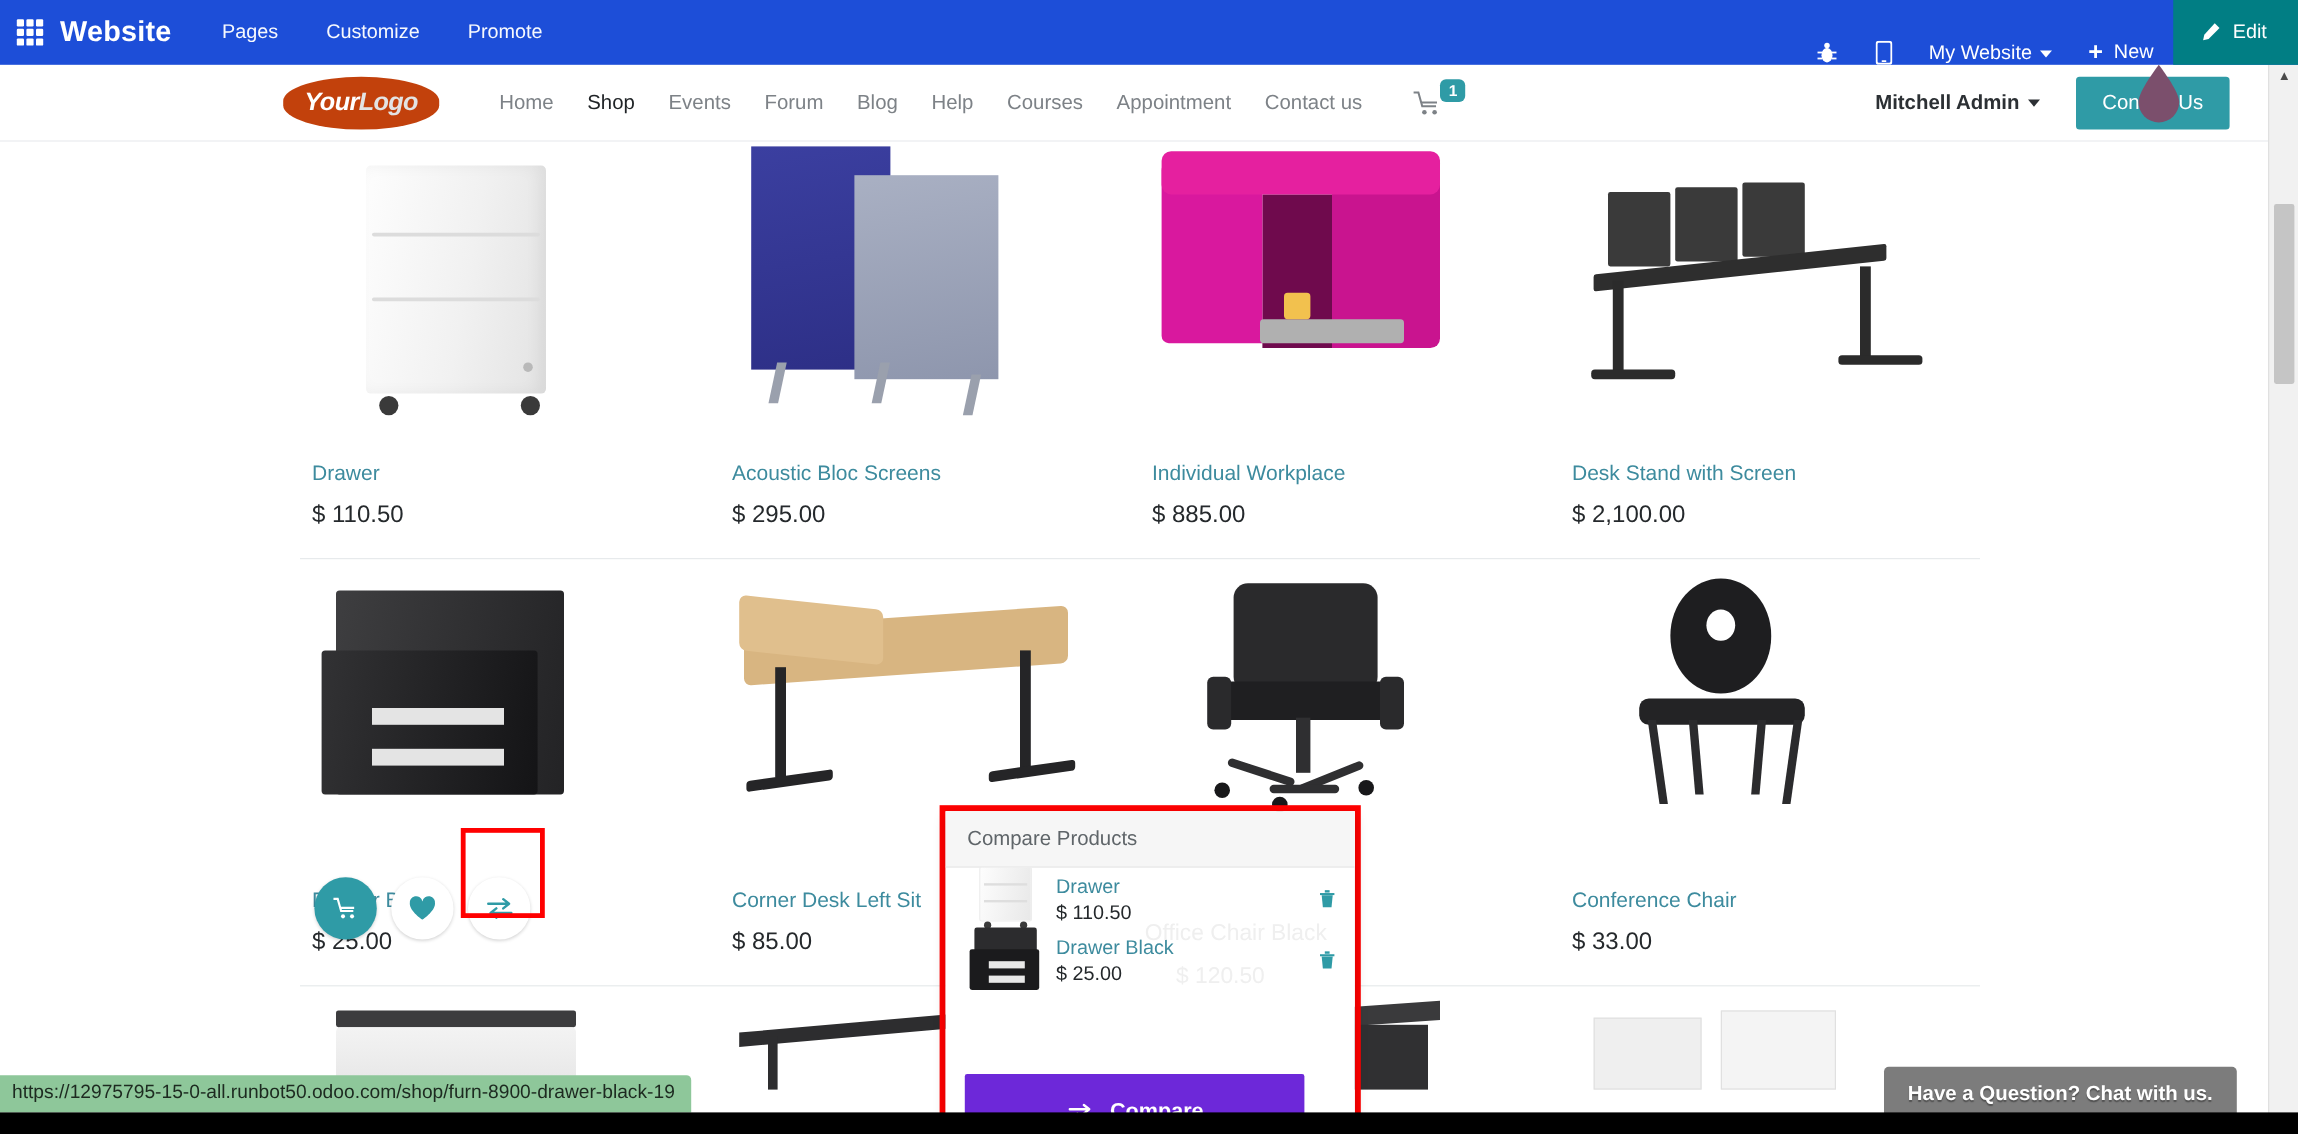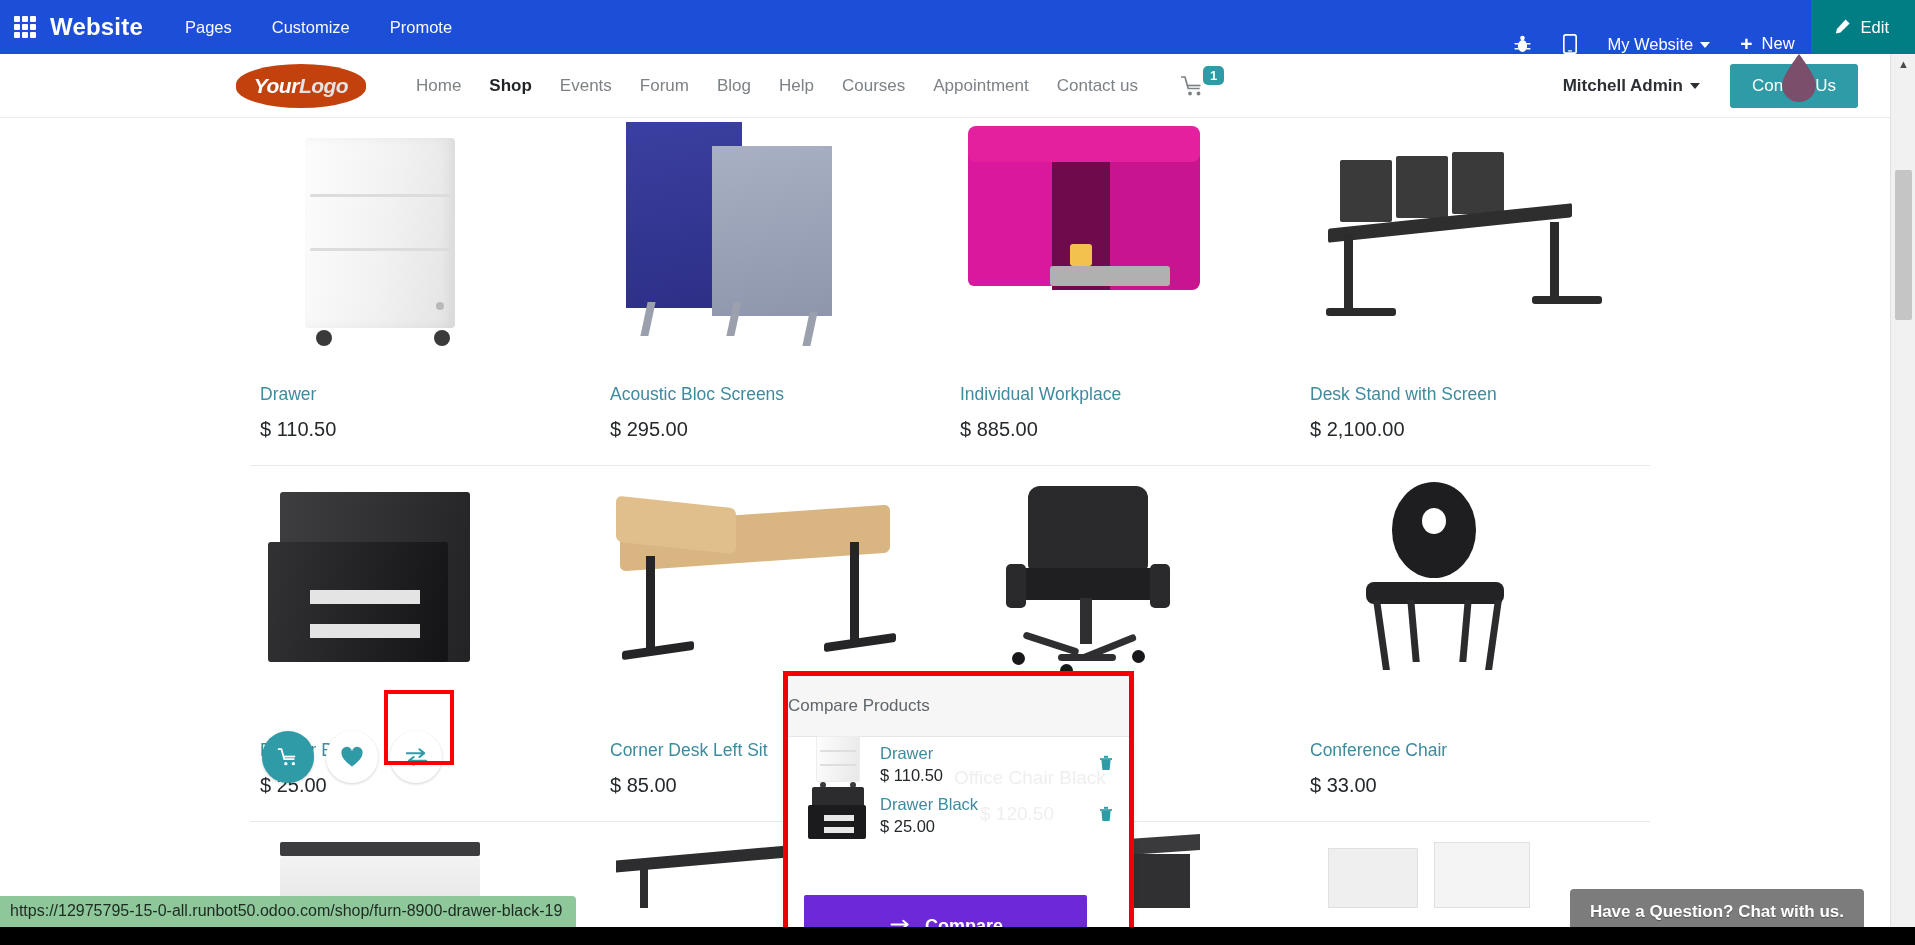--- a/index.html
+++ b/index.html
@@ -48,21 +48,21 @@
     width: 130px; height: 44px; border-radius: 50%/46%; background: #c2410c;
     display: flex; align-items: center; justify-content: center; margin-right: 36px; flex: none;
   }
   .logo-txt { font-size: 21px; font-weight: 700; font-style: italic; color: #ffffff; letter-spacing: -.5px; }
   .logo-txt b { color: #ffffff; }
   .logo-txt i { color: #e3e3e3; font-style: italic; font-weight: 700; }
   .nav-links { display: flex; align-items: center; gap: 0; }
   .nav-links a {
     font-size: 17px; color: #7d8287; text-decoration: none; padding: 0 14px; white-space: nowrap; cursor: pointer;
   }
-  .nav-links a.active { color: #1f2326; font-weight: 700; }
+  .nav-links a.active { color: #1f2326; font-weight: 400; }
   .cart-wrap { margin-left: 28px; position: relative; display: flex; align-items: center; cursor: pointer; }
   .cart-badge {
     background: #2f9ba6; color: #fff; font-size: 13px; font-weight: 700; border-radius: 5px;
     padding: 2px 7px; position: relative; top: -10px; left: -3px;
   }
   .nav-right { margin-left: auto; display: flex; align-items: center; padding-right: 32px; gap: 30px; }
   .nav-user { font-size: 17px; font-weight: 700; color: #2c3034; display: flex; align-items: center; gap: 7px; cursor: pointer; }
   .caret-dark { width: 0; height: 0; border-left: 5px solid transparent; border-right: 5px solid transparent; border-top: 6px solid #2c3034; }
   .btn-contact {
     background: #2f9ba6; color: #ffffff; font-size: 17px; padding: 12px 22px; border-radius: 3px; cursor: pointer;
@@ -156,22 +156,22 @@
   .cmp-hl {
     position: absolute; left: 783px; top: 617px; width: 351px; height: 283px;
     border: 5px solid #ff0000; z-index: 52;
   }
   .cmp-pop {
     position: absolute; left: 788px; top: 622px; width: 341px; height: 273px;
     background: #ffffff; z-index: 53; box-shadow: 0 3px 10px rgba(0,0,0,.18);
     font-size: 15px; overflow: hidden;
   }
   .cmp-head {
-    height: 61px; background: #f6f6f6; border-bottom: 1px solid #e6e6e6;
-    display: flex; align-items: center; padding: 0 0; color: #5f6569; font-size: 17px;
+    height: 47px; background: #f6f6f6; border-bottom: 1px solid #e6e6e6;
+    display: flex; align-items: center; padding: 0 18px; color: #5f6569; font-size: 17px;
   }
   .cmp-row { display: flex; align-items: center; padding: 4px 10px 0 14px; position: relative; height: 51px; }
   .cmp-thumb { width: 72px; height: 62px; position: relative; flex: none; margin-right: 6px; }
   .cmp-info { display: flex; flex-direction: column; gap: 3px; }
   .cmp-name { color: #3d8b9e; font-size: 16.5px; cursor: pointer; }
   .cmp-price { color: #24282b; font-size: 16.5px; }
   .cmp-del { margin-left: auto; color: #2f9ba6; cursor: pointer; font-size: 15px; padding-right: 6px; }
   .cmp-btn {
     position: absolute; left: 16px; bottom: 12px; width: 283px; height: 42px; background: #6d28d9;
     color: #ffffff; display: flex; align-items: flex-end; justify-content: center; gap: 12px;

